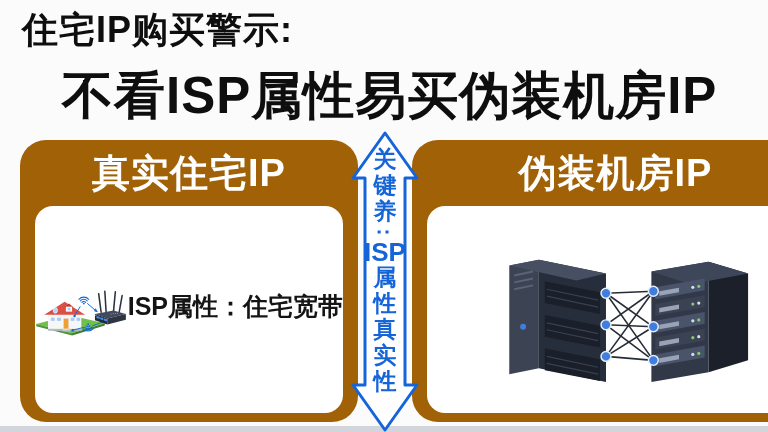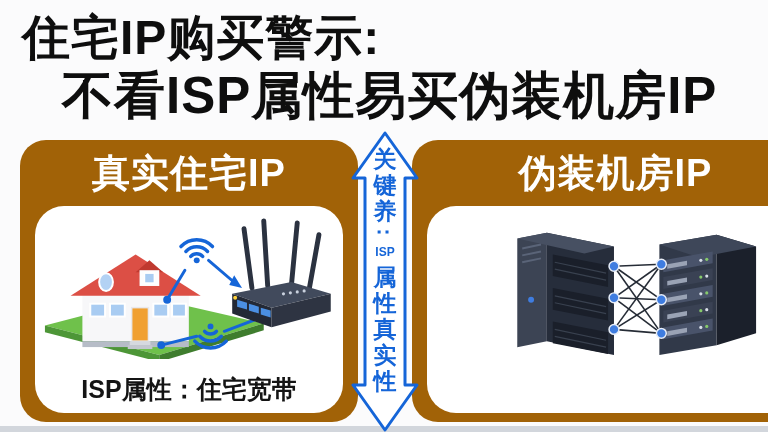--- a/index.html
+++ b/index.html
@@ -6,61 +6,61 @@
   html,body { width:768px; height:432px; }
   body {
     position:relative;
     background:#fbfbfc;
     font-family:"Liberation Sans","DejaVu Sans",sans-serif;
     overflow:hidden;
     color:#111;
   }
   
   .title-line { position:absolute; font-weight:900; color:#0e0e0e; letter-spacing:1px; white-space:nowrap; }
-  .title-line.l1 { left:22px; top:6px;  font-size:48px; }
+  .title-line.l1 { left:22px; top:6px;  font-size:36px; }
   .title-line.l2 { left:62px; top:62px; font-size:51px; }
 
   
   .panel {
     position:absolute; top:140px; height:282px;
     background:#a16207; border-radius:26px;
   }
   .panel.left  { left:20px;  width:338px; }
   .panel.right { left:412px; width:407px; }
   .panel-header {
     position:absolute; left:0; right:0; top:0; height:66px;
     display:flex; align-items:center; justify-content:center;
     color:#ffffff; font-size:38px; font-weight:900; letter-spacing:1px;
     white-space:nowrap;
   }
   .panel-inner {
     position:absolute; left:15px; right:15px; top:66px; bottom:9px;
-    background:#ffffff; border-radius:29px;
-    display:flex; flex-direction:column; align-items:center; justify-content:space-between;
+    background:#ffffff; border-radius:18px;
+    display:flex; flex-direction:row; align-items:center; justify-content:space-between;
     overflow:hidden;
   }
   .illustration { width:96%; height:150px; margin-top:3px; }
   .panel-footer {
     font-size:25px; font-weight:800; color:#141414;
     margin-bottom:7px; white-space:nowrap;
   }
 
   
   .center-arrow { position:absolute; left:351px; top:131px; width:68px; height:301px; z-index:5; }
   .center-arrow svg { position:absolute; inset:0; width:100%; height:100%; }
   .arrow-text {
     position:absolute; inset:0; z-index:2;
     display:flex; flex-direction:column; align-items:center;
     padding-top:15px;
   }
   .arrow-char {
     color:#1565d8; font-weight:800; font-size:23px; line-height:26px;
     text-align:center;
   }
-  .arrow-char.latin { font-size:12px; line-height:24px; letter-spacing:0; }
+  .arrow-char.latin { font-size:26px; line-height:24px; letter-spacing:0; }
   .arrow-char.colon { transform:rotate(90deg); font-size:20px; line-height:16px; height:16px; }
 
   
   .bottom-strip { position:absolute; left:0; right:0; bottom:0; height:6px; background:#d2d6dc; }
 </style>
 </head>
 <body>
 
 <div class="title-line l1">住宅IP购买警示:</div>
 <div class="title-line l2">不看ISP属性易买伪装机房IP</div>

